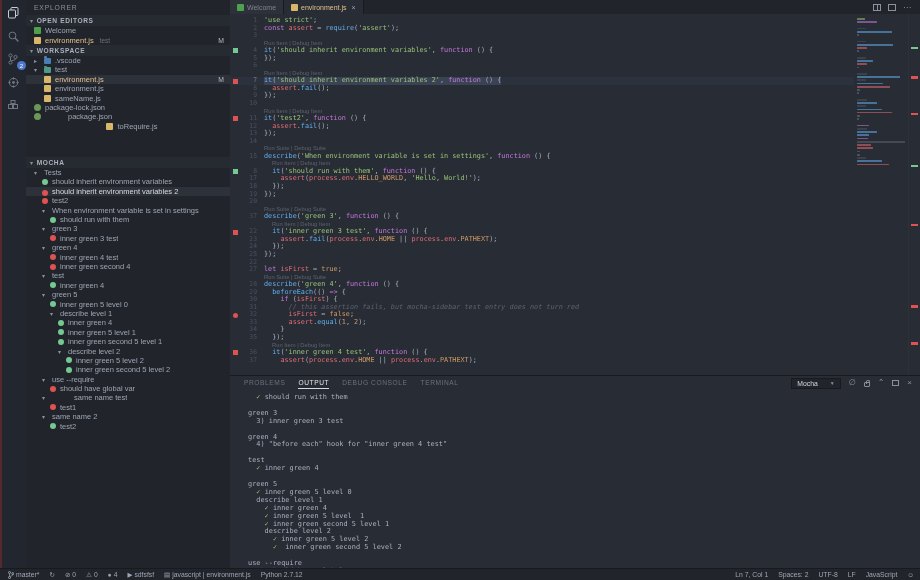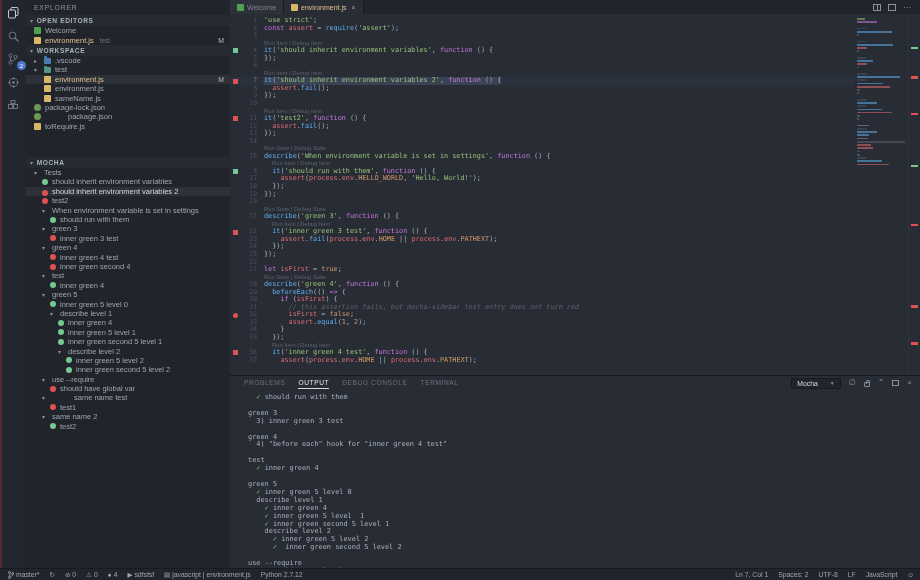--- a/index.html
+++ b/index.html
@@ -199,21 +199,21 @@
             <span class="label">sameName.js</span>
           </div>
           <div class="row" style="padding-left: 8px;">
             <span class="ficon npm"></span>
             <span class="label">package-lock.json</span>
           </div>
           <div class="row" style="padding-left: 8px; gap: 27px;">
             <span class="ficon npm"></span>
             <span class="label">package.json</span>
           </div>
-          <div class="row" style="padding-left: 8px;">
+          <div class="row" style="padding-left: 8px; justify-content: center;">
             <span class="ficon js"></span>
             <span class="label">toRequire.js</span>
           </div>
         </div>
       <div class="mocha-gap"></div>
       <div class="section-header">
         <span class="twisty">▾</span>
         <span>MOCHA</span>
       </div>
       <div id="mocha-tree">

